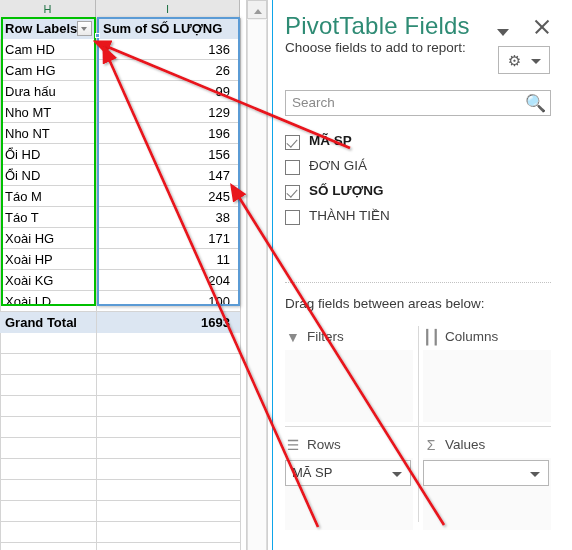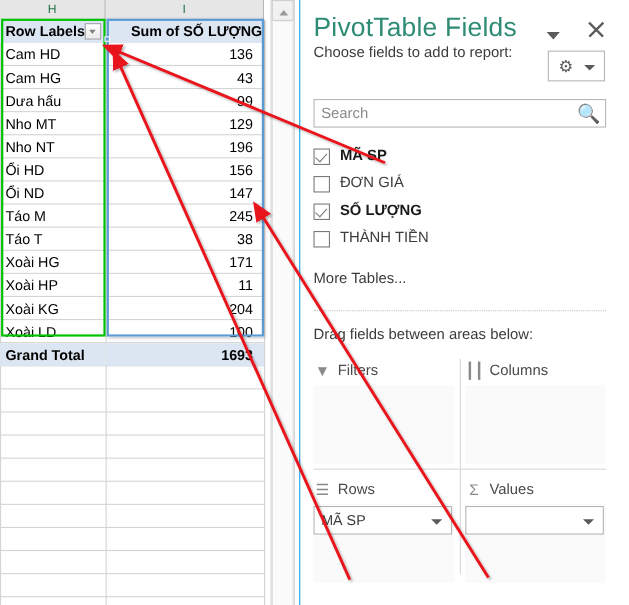--- a/index.html
+++ b/index.html
@@ -175,27 +175,27 @@
         <div class="gvline" style="left:0px"></div>
         <div class="gvline" style="left:96px"></div>
         <div class="gvline" style="left:240px"></div>
       </div>
 
     <div class="hdrfill" style="left:0;top:18px;width:96px;"></div>
     <div class="hdrfill" style="left:97px;top:18px;width:143px;"></div>
 
     <div class="cell lab hdr" style="top:18px;">Row Labels</div>
     <div class="filtbtn" style="left:77px;top:21px;"></div>
-    <div class="cell hdr" style="left:99px;width:140px;text-align:left;padding-left:20px;top:18px;">Sum of SỐ LƯỢNG</div>
+    <div class="cell hdr" style="left:99px;width:140px;text-align:left;padding-left:4px;top:18px;">Sum of SỐ LƯỢNG</div>
 
     <div id="pivotrows">
         <div class="cell lab" style="top:39px">Cam HD</div>
         <div class="cell val" style="top:39px">136</div>
         <div class="cell lab" style="top:60px">Cam HG</div>
-        <div class="cell val" style="top:60px">43</div>
+        <div class="cell val" style="top:60px">26</div>
         <div class="cell lab" style="top:81px">Dưa hấu</div>
         <div class="cell val" style="top:81px">99</div>
         <div class="cell lab" style="top:102px">Nho MT</div>
         <div class="cell val" style="top:102px">129</div>
         <div class="cell lab" style="top:123px">Nho NT</div>
         <div class="cell val" style="top:123px">196</div>
         <div class="cell lab" style="top:144px">Ổi HD</div>
         <div class="cell val" style="top:144px">156</div>
         <div class="cell lab" style="top:165px">Ổi ND</div>
         <div class="cell val" style="top:165px">147</div>
@@ -257,21 +257,20 @@
         <div class="fld">
           <span class="cb on"></span>
           <span class="fldlbl bold">SỐ LƯỢNG</span>
         </div>
         <div class="fld">
           <span class="cb"></span>
           <span class="fldlbl">THÀNH TIỀN</span>
         </div>
       </div>
 
-    <div class="moretables">More Tables...</div>
     <div class="dotsep"></div>
     <div class="dragtxt">Drag fields between areas below:</div>
 
     <div class="areas">
       <div class="vdiv"></div>
       <div class="hdiv"></div>
 
       <div class="quad tl">
         <div class="qhead">
           <span class="qicon">▼</span>

